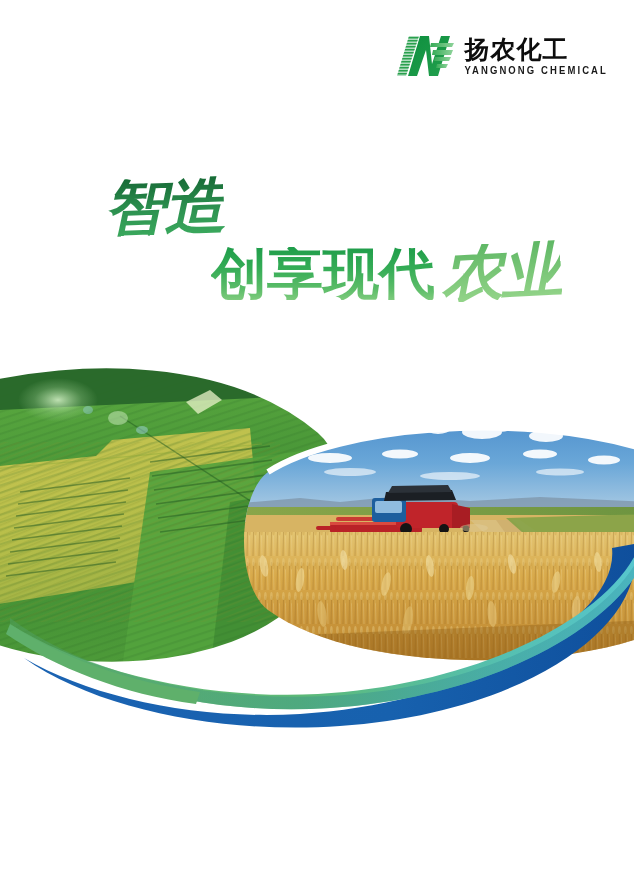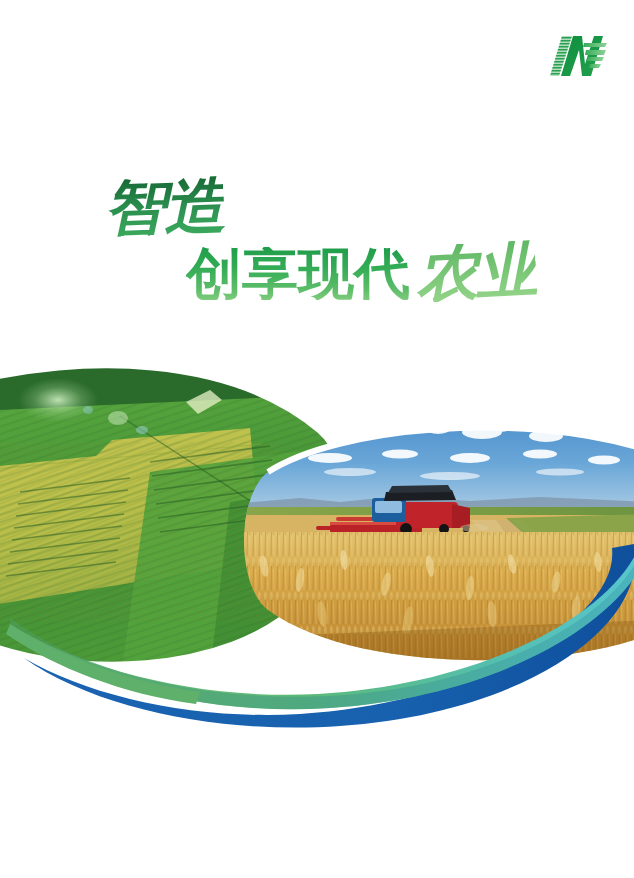--- a/index.html
+++ b/index.html
@@ -107,21 +107,21 @@
   }
   .grad-b{
     background:linear-gradient(180deg,#1f9d4a 0%,#34ac56 40%,#5dbd69 80%,#7ecb7d 100%);
     -webkit-background-clip:text;
     background-clip:text;
     -webkit-text-fill-color:transparent;
     color:#34ac56;
   }
   .hl-1-brush{ font-size:62px; line-height:0.92; margin-right:6px; transform:rotate(-2deg); }
   .hl-1-rounded{ font-size:56px; line-height:0.95; }
-  .hl-2-rounded{ font-size:56px; line-height:0.95; }
+  .hl-2-rounded{ font-size:56px; line-height:0.95;margin-left:25px; }
   .hl-2-brush{ font-size:62px; line-height:0.92; margin-left:6px; transform:rotate(-3deg); }
 
   
   .art{
     position:absolute;
     left:0; top:352px;
     width:634px; height:400px;
   }
   .art svg{ display:block; width:634px; height:400px; }
 </style>
@@ -154,20 +154,24 @@
 
         <path d="M13,42 L25,2 L34,2 L37,30 L46,2 L55,2 L43,42 L34,42 L31,16 L22,42 Z" fill="url(#lmA)"></path>
 
         <path d="M38,16 L58,16 L56,21 L37,21 Z" fill="url(#lmB)"></path>
         <path d="M40,23 L56,23 L54,27 L39,27 Z" fill="url(#lmB)"></path>
         <path d="M42,30 L53,30 L51,34 L41,34 Z" fill="url(#lmB)"></path>
         <path d="M36,9 L59,9 L57,13 L35,13 Z" fill="url(#lmB)"></path>
       </svg>
     </div>
 
+    <div class="logo-words">
+      <div class="logo-cn">扬农化工</div>
+      <div class="logo-en">YANGNONG CHEMICAL</div>
+    </div>
   </div>
 
   <div class="headline">
 
     <div class="hl-line hl-line-1">
       <span class="brush brush-dark hl-1-brush">智造</span>
     </div>
 
     <div class="hl-line hl-line-2">
       <span class="rounded grad-b hl-2-rounded">创享现代</span>

